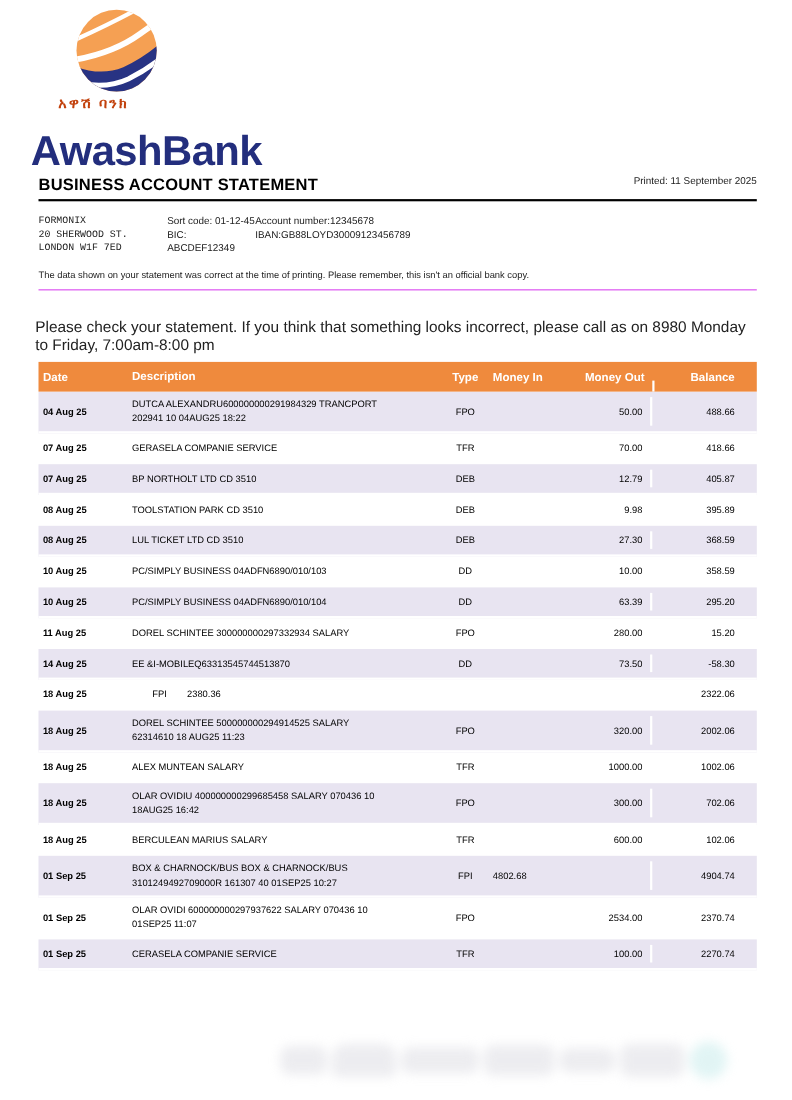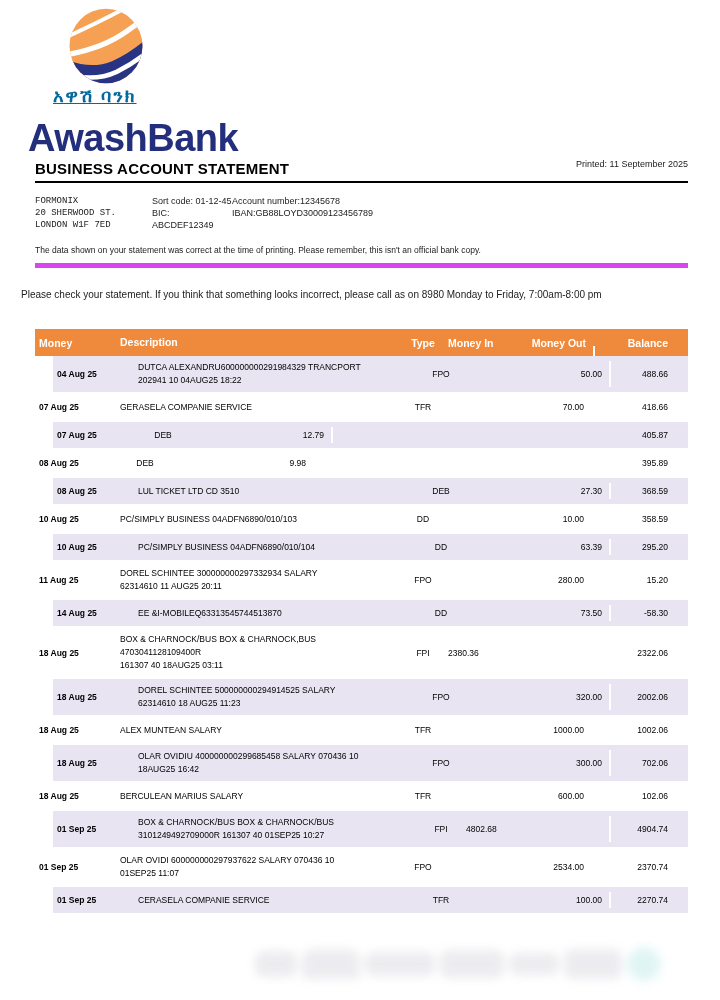--- a/index.html
+++ b/index.html
@@ -13,21 +13,21 @@
   body{
     font-family:"Liberation Sans","DejaVu Sans",sans-serif;
     color:#000;position:relative;overflow:hidden;
   }
   .page{position:absolute;inset:0;background:#fff;}
 
   
   .logo-svg{position:absolute;left:68px;top:6px;}
   .amharic{
     position:absolute;left:53px;top:86px;
-    color:#0369a1;font-weight:bold;font-size:18px;letter-spacing:2px;text-decoration:underline;
+    color:#c2410c;font-weight:bold;font-size:13px;letter-spacing:2px;
   }
   .bankname{
     position:absolute;left:28px;top:97px;
     color:var(--navy);font-weight:bold;font-size:38px;letter-spacing:-0.5px;margin-top:20px;
   }
 
   
   .title{
     position:absolute;left:35px;top:160px;
     font-size:15px;font-weight:bold;letter-spacing:0.2px;
@@ -49,41 +49,41 @@
   .sortgrid{
     position:absolute;left:152px;top:195px;
     display:grid;grid-template-columns:80px auto;column-gap:0;
     font-size:9px;line-height:12px;color:#222;
   }
 
   
   .note1{
     position:absolute;left:35px;right:32px;top:245px;
     font-size:8.5px;color:#222;
-    padding-bottom:8px;border-bottom:5px solid #d946ef;
+    padding-bottom:8px;border-bottom:1px solid #d946ef;
   }
   .note2{
-    position:absolute;left:21px;right:32px;top:289px;
-    font-size:10px;color:#222;
+    position:absolute;left:32px;right:32px;top:289px;
+    font-size:14px;color:#222;
   }
 
   
   .stmt-table{position:absolute;left:35px;top:329px;width:653px;}
   .t-head{
     position:relative;display:flex;align-items:center;height:27px;
     background:var(--orange);color:#fff;font-weight:bold;font-size:10.5px;
   }
   .head-tick{
     position:absolute;left:558px;bottom:0;width:2px;height:10px;background:#fff;
   }
   .t-row{
     display:flex;align-items:center;min-height:28px;
     border-bottom:2px solid #fff;font-size:8.5px;padding:5px 0;
   }
-  .t-row.alt{background:var(--lavender);margin-left:18px;}
+  .t-row.alt{background:var(--lavender);}
   .c-date{width:85px;padding-left:4px;font-weight:bold;flex-shrink:0;}
   .c-desc{width:278px;flex-shrink:0;line-height:13px;}
   .c-type{width:50px;text-align:center;flex-shrink:0;}
   .c-in{width:62px;text-align:left;padding-right:3px;flex-shrink:0;}
   .c-out{
     width:83px;text-align:left;padding-right:7px;flex-shrink:0;
     border-right:2px solid #fff;align-self:stretch;
     display:flex;align-items:center;justify-content:flex-end;
   }
   .t-head .c-out{border-right:none;display:flex;align-items:center;justify-content:flex-end;}
@@ -139,21 +139,21 @@
     <div>Account number:12345678</div>
     <div>BIC: ABCDEF12349</div>
     <div>IBAN:GB88LOYD30009123456789</div>
   </div>
 
   <div class="note1">The data shown on your statement was correct at the time of printing. Please remember, this isn't an official bank copy.</div>
   <div class="note2">Please check your statement. If you think that something looks incorrect, please call as on 8980 Monday to Friday, 7:00am-8:00 pm</div>
 
   <div class="stmt-table">
     <div class="t-head">
-      <div class="c-date">Money</div>
+      <div class="c-date">Date</div>
       <div class="c-desc">Description</div>
       <div class="c-type">Type</div>
       <div class="c-in">Money In</div>
       <div class="c-out">Money Out</div>
       <div class="c-bal">Balance</div>
       <div class="head-tick"></div>
     </div>
     <div class="t-body">
         <div class="t-row alt">
       <div class="c-date">04 Aug 25</div>
@@ -172,27 +172,35 @@
         <div class="d1">GERASELA COMPANIE SERVICE</div>
 
       </div>
       <div class="c-type">TFR</div>
       <div class="c-in"></div>
       <div class="c-out">70.00</div>
       <div class="c-bal">418.66</div>
     </div>
         <div class="t-row alt">
       <div class="c-date">07 Aug 25</div>
+      <div class="c-desc">
+        <div class="d1">BP NORTHOLT LTD CD 3510</div>
+
+      </div>
       <div class="c-type">DEB</div>
       <div class="c-in"></div>
       <div class="c-out">12.79</div>
       <div class="c-bal">405.87</div>
     </div>
         <div class="t-row">
       <div class="c-date">08 Aug 25</div>
+      <div class="c-desc">
+        <div class="d1">TOOLSTATION PARK CD 3510</div>
+
+      </div>
       <div class="c-type">DEB</div>
       <div class="c-in"></div>
       <div class="c-out">9.98</div>
       <div class="c-bal">395.89</div>
     </div>
         <div class="t-row alt">
       <div class="c-date">08 Aug 25</div>
       <div class="c-desc">
         <div class="d1">LUL TICKET LTD CD 3510</div>
 
@@ -221,44 +229,39 @@
       </div>
       <div class="c-type">DD</div>
       <div class="c-in"></div>
       <div class="c-out">63.39</div>
       <div class="c-bal">295.20</div>
     </div>
         <div class="t-row">
       <div class="c-date">11 Aug 25</div>
       <div class="c-desc">
         <div class="d1">DOREL SCHINTEE 300000000297332934 SALARY</div>
-        <div class="d2">62314610 11 AUG25 20:11</div>
       </div>
       <div class="c-type">FPO</div>
       <div class="c-in"></div>
       <div class="c-out">280.00</div>
       <div class="c-bal">15.20</div>
     </div>
         <div class="t-row alt">
       <div class="c-date">14 Aug 25</div>
       <div class="c-desc">
         <div class="d1">EE &amp;I-MOBILEQ63313545744513870</div>
 
       </div>
       <div class="c-type">DD</div>
       <div class="c-in"></div>
       <div class="c-out">73.50</div>
       <div class="c-bal">-58.30</div>
     </div>
         <div class="t-row">
       <div class="c-date">18 Aug 25</div>
-      <div class="c-desc">
-        <div class="d1">BOX &amp; CHARNOCK/BUS BOX &amp; CHARNOCK,BUS 4703041128109400R</div>
-        <div class="d2">161307 40 18AUG25 03:11</div>
-      </div>
       <div class="c-type">FPI</div>
       <div class="c-in">2380.36</div>
       <div class="c-out"></div>
       <div class="c-bal">2322.06</div>
     </div>
         <div class="t-row alt">
       <div class="c-date">18 Aug 25</div>
       <div class="c-desc">
         <div class="d1">DOREL SCHINTEE 500000000294914525 SALARY</div>
         <div class="d2">62314610 18 AUG25 11:23</div>

